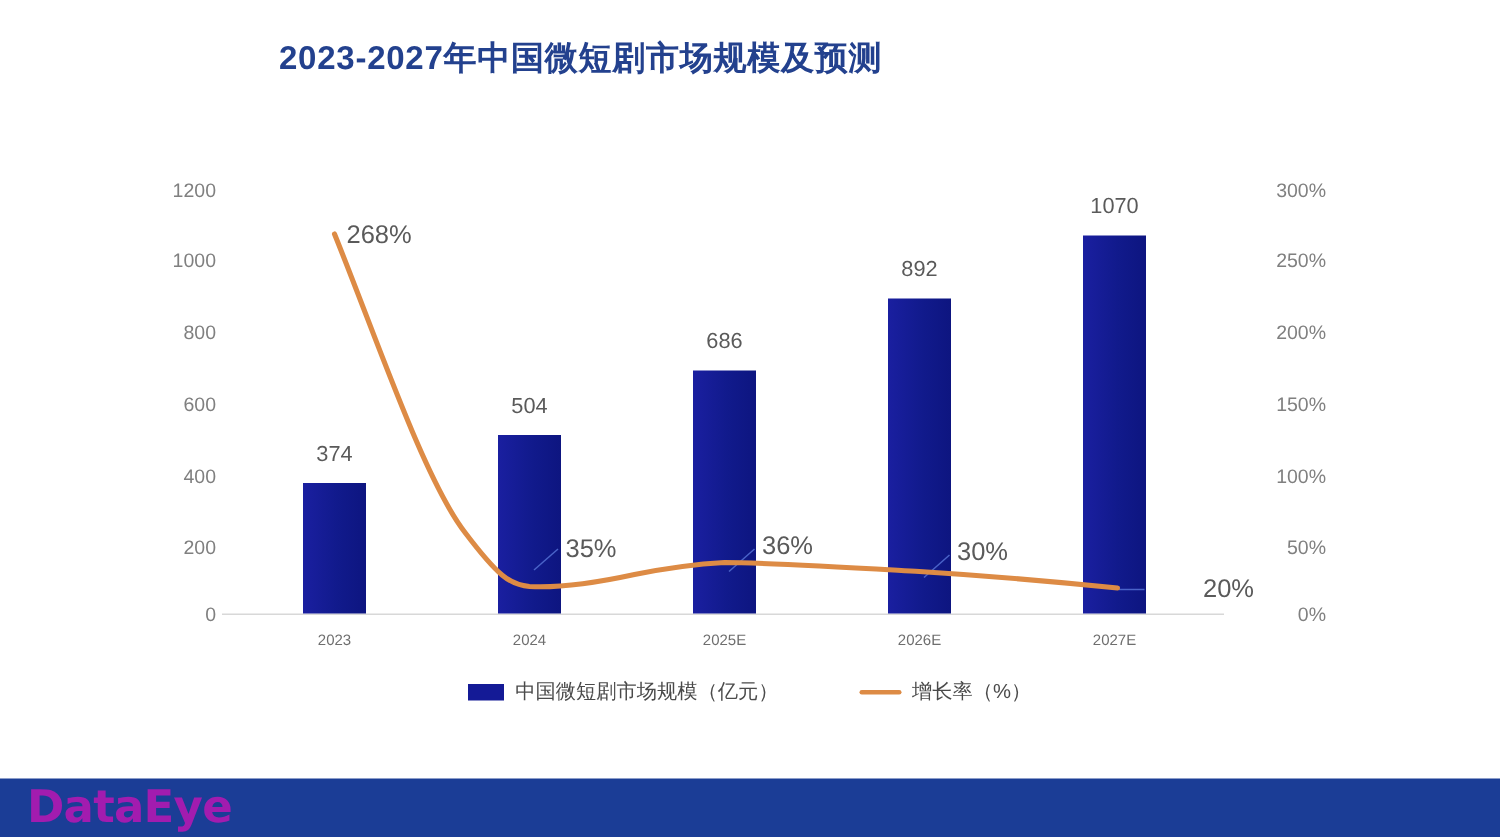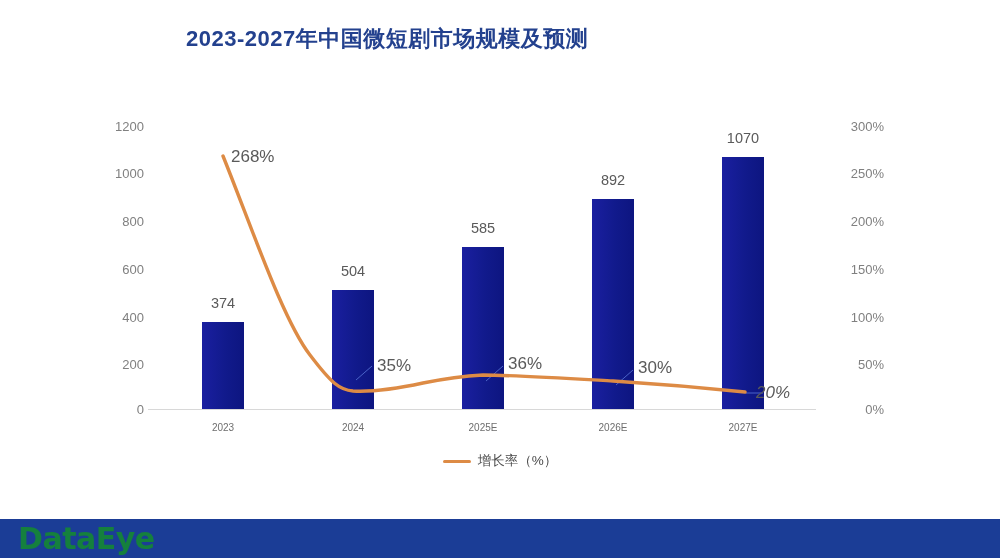--- a/index.html
+++ b/index.html
@@ -143,21 +143,21 @@
     width: 1000px;
     height: 39px;
     background: #1b3d96;
   }
   #brand {
     position: absolute;
     left: 18px;
     top: 521px;
     font-size: 30px;
     font-weight: bold;
-    color: #15803d;
+    color: #a21caf;
     letter-spacing: -0.5px;
     font-family: "DejaVu Sans", sans-serif;
   }
 </style>
 </head>
 <body>
 
 <div id="page">
 
   <div id="chart-title">2023-2027年中国微短剧市场规模及预测</div>
@@ -183,21 +183,21 @@
     <div class="baseline"></div>
 
     <div class="bar" style="left:202px; width:42px; top:321.8px; height:87.2px;"></div>
     <div class="bar" style="left:332px; width:42px; top:290.1px; height:118.9px;"></div>
     <div class="bar" style="left:462px; width:42px; top:247.2px; height:161.8px;"></div>
     <div class="bar" style="left:592px; width:42px; top:198.6px; height:210.4px;"></div>
     <div class="bar" style="left:722px; width:42px; top:156.6px; height:252.4px;"></div>
 
     <div class="bar-value" style="left:183px; top:295px;">374</div>
     <div class="bar-value" style="left:313px; top:263px;">504</div>
-    <div class="bar-value" style="left:443px; top:220px;">585</div>
+    <div class="bar-value" style="left:443px; top:220px;">686</div>
     <div class="bar-value" style="left:573px; top:172px;">892</div>
     <div class="bar-value" style="left:703px; top:130px;">1070</div>
 
     <svg style="position:absolute; left:0; top:0; width:1000px; height:558px; overflow:visible;">
 
       <path d="M 356 380 L 372 366" stroke="#4a63c8" stroke-width="1" fill="none"></path>
       <path d="M 486 381 L 503 366" stroke="#4a63c8" stroke-width="1" fill="none"></path>
       <path d="M 616 385 L 633 370" stroke="#4a63c8" stroke-width="1" fill="none"></path>
       <path d="M 746 393 L 763 393" stroke="#4a63c8" stroke-width="1" fill="none"></path>
 
@@ -207,32 +207,36 @@
                C 372 392, 400 388, 423 383
                C 448 378, 465 376, 483 375
                C 510 375, 560 378, 613 381
                C 660 384, 706 388, 745 392" stroke="#dd8b45" stroke-width="3.4" fill="none" stroke-linecap="round"></path>
     </svg>
 
     <div class="pct-label" style="left:231px; top:147px;">268%</div>
     <div class="pct-label" style="left:377px; top:356px;">35%</div>
     <div class="pct-label" style="left:508px; top:354px;">36%</div>
     <div class="pct-label" style="left:638px; top:358px;">30%</div>
-    <div class="pct-label" style="left:756px; top:383px;font-style:italic;">20%</div>
+    <div class="pct-label" style="left:802px; top:383px;">20%</div>
 
     <div class="xtick" style="left:178px; top:422px;">2023</div>
     <div class="xtick" style="left:308px; top:422px;">2024</div>
     <div class="xtick" style="left:438px; top:422px;">2025E</div>
     <div class="xtick" style="left:568px; top:422px;">2026E</div>
     <div class="xtick" style="left:698px; top:422px;">2027E</div>
 
   </div>
 
   <div id="legend">
     <div class="legend-item">
+      <span class="legend-swatch-bar"></span>
+      <span>中国微短剧市场规模（亿元）</span>
+    </div>
+    <div class="legend-item">
       <span class="legend-swatch-line"></span>
       <span>增长率（%）</span>
     </div>
   </div>
 
 
   <div id="footer-bar"></div>
   <div id="brand">DataEye</div>
 
 </div>

